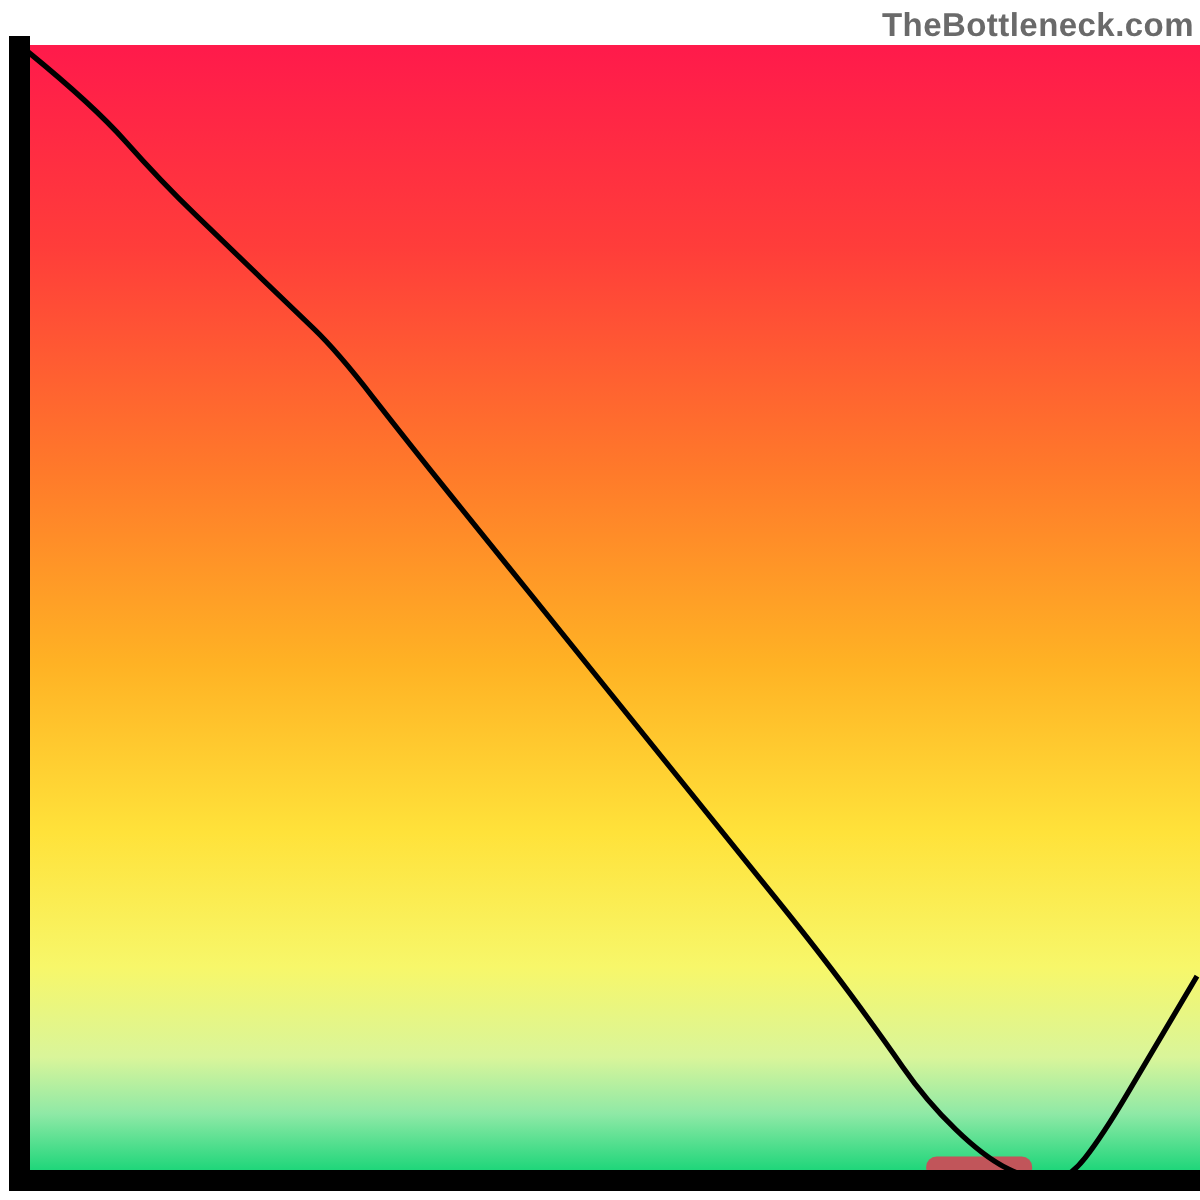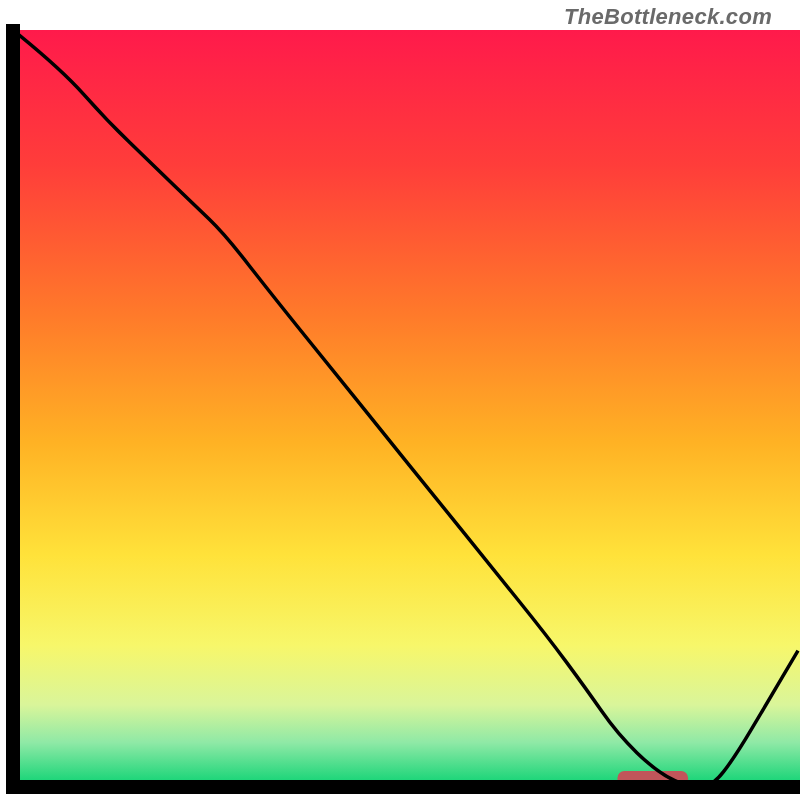--- a/index.html
+++ b/index.html
@@ -12,27 +12,26 @@
     overflow: hidden;
   }
   .figure {
     position: relative;
     width: 800px;
     height: 800px;
   }
   .watermark {
     position: absolute;
     top: 4px;
-    right: 28px;
+    right: 4px;
     font-size: 22px;
     font-weight: 600;
     color: #6a6a6a;
     letter-spacing: 0.3px;
     user-select: none;
-    font-style: italic;
   }
   svg {
     display: block;
   }
 </style>
 </head>
 <body>
 
 <div class="figure">
   <div class="watermark">TheBottleneck.com</div>

